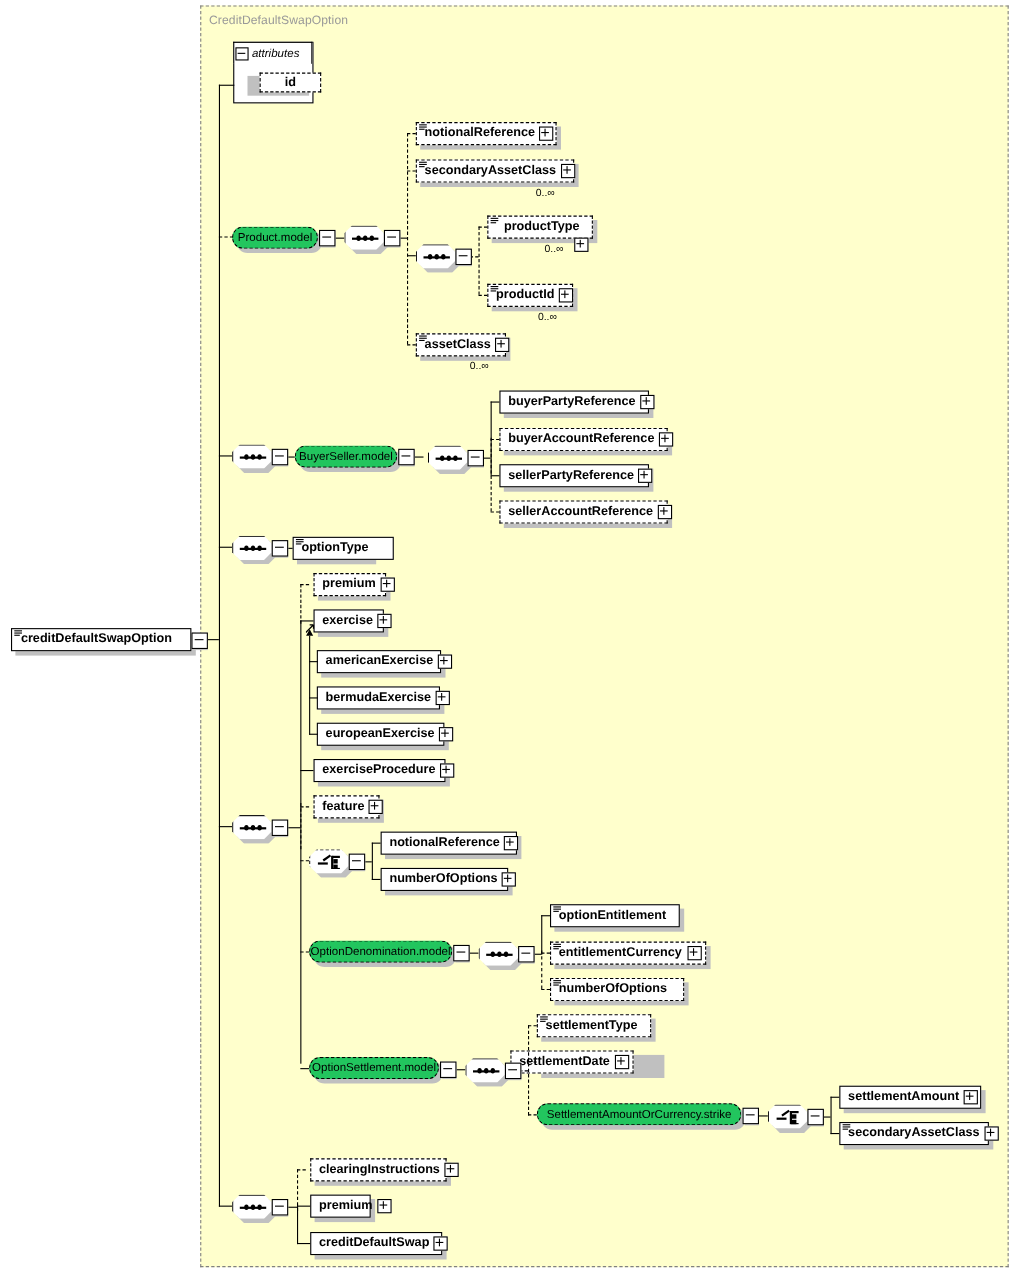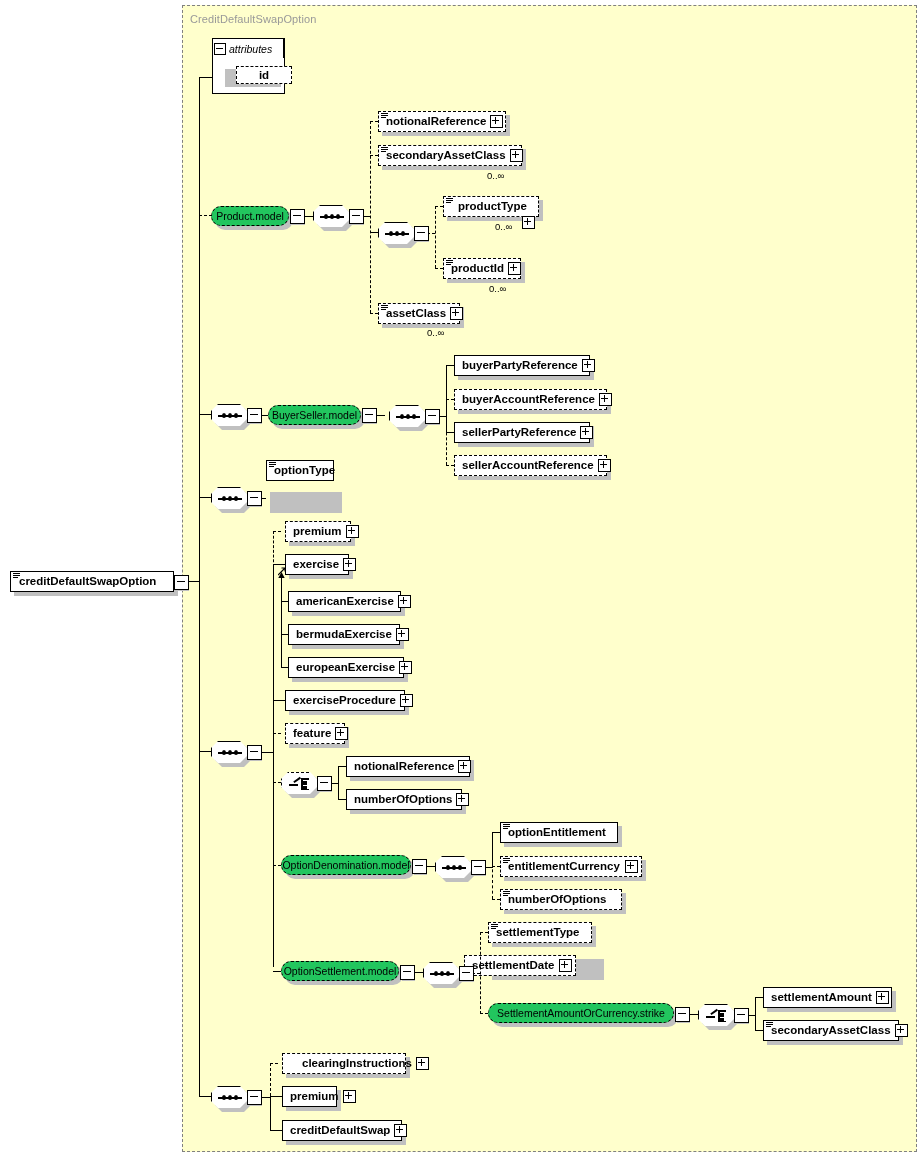--- a/index.html
+++ b/index.html
@@ -292,21 +292,21 @@
         <b></b>
         <b></b>
         <b></b>
       </span>
   </div>
   <div class="ext-exp-sh" style="left:249px;top:494px;"></div>
   <div class="ext-exp" style="left:247px;top:491px;"></div>
   <div class="ln lnh" style="left:260px;top:498px;width:6px;"></div>
 
   <div class="shadow" style="left:270px;top:492px;width:72px;height:21px;"></div>
-  <div class="node" style="left:266px;top:460px;width:68px;">
+  <div class="node" style="left:266px;top:488px;width:92px;">
     <span class="eqglyph">
         <i></i>
         <i></i>
         <i></i>
       </span>
     <span class="lbl">optionType</span>
   </div>
 
   <div class="ln lnh" style="left:199px;top:751px;width:12px;"></div>
   <div class="comp-sh" style="left:215px;top:745px;"></div>
@@ -573,21 +573,21 @@
   </div>
   <div class="ext-exp-sh" style="left:249px;top:1093px;"></div>
   <div class="ext-exp" style="left:247px;top:1090px;"></div>
   <div class="ln lnh" style="left:260px;top:1097px;width:10px;"></div>
 
   <div class="dln dlnv" style="left:270px;top:1063px;height:38px;"></div>
   <div class="ln lnv" style="left:270px;top:1095px;height:36px;"></div>
 
   <div class="dln dlnh" style="left:270px;top:1063px;width:8px;"></div>
   <div class="shadow" style="left:286px;top:1057px;width:124px;height:21px;"></div>
-  <div class="node dashed" style="left:282px;top:1053px;width:124px;padding-left:12px;">
+  <div class="node dashed" style="left:282px;top:1053px;width:124px;">
     <span class="lbl">clearingInstructions</span>
     <span class="expander plus" style="margin-left:auto;"></span>
   </div>
 
   <div class="ln lnh" style="left:270px;top:1096px;width:12px;"></div>
   <div class="shadow" style="left:286px;top:1090px;width:55px;height:21px;"></div>
   <div class="node" style="left:282px;top:1086px;width:55px;">
     <span class="lbl">premium</span>
     <span class="expander plus" style="margin-left:auto;"></span>
   </div>

